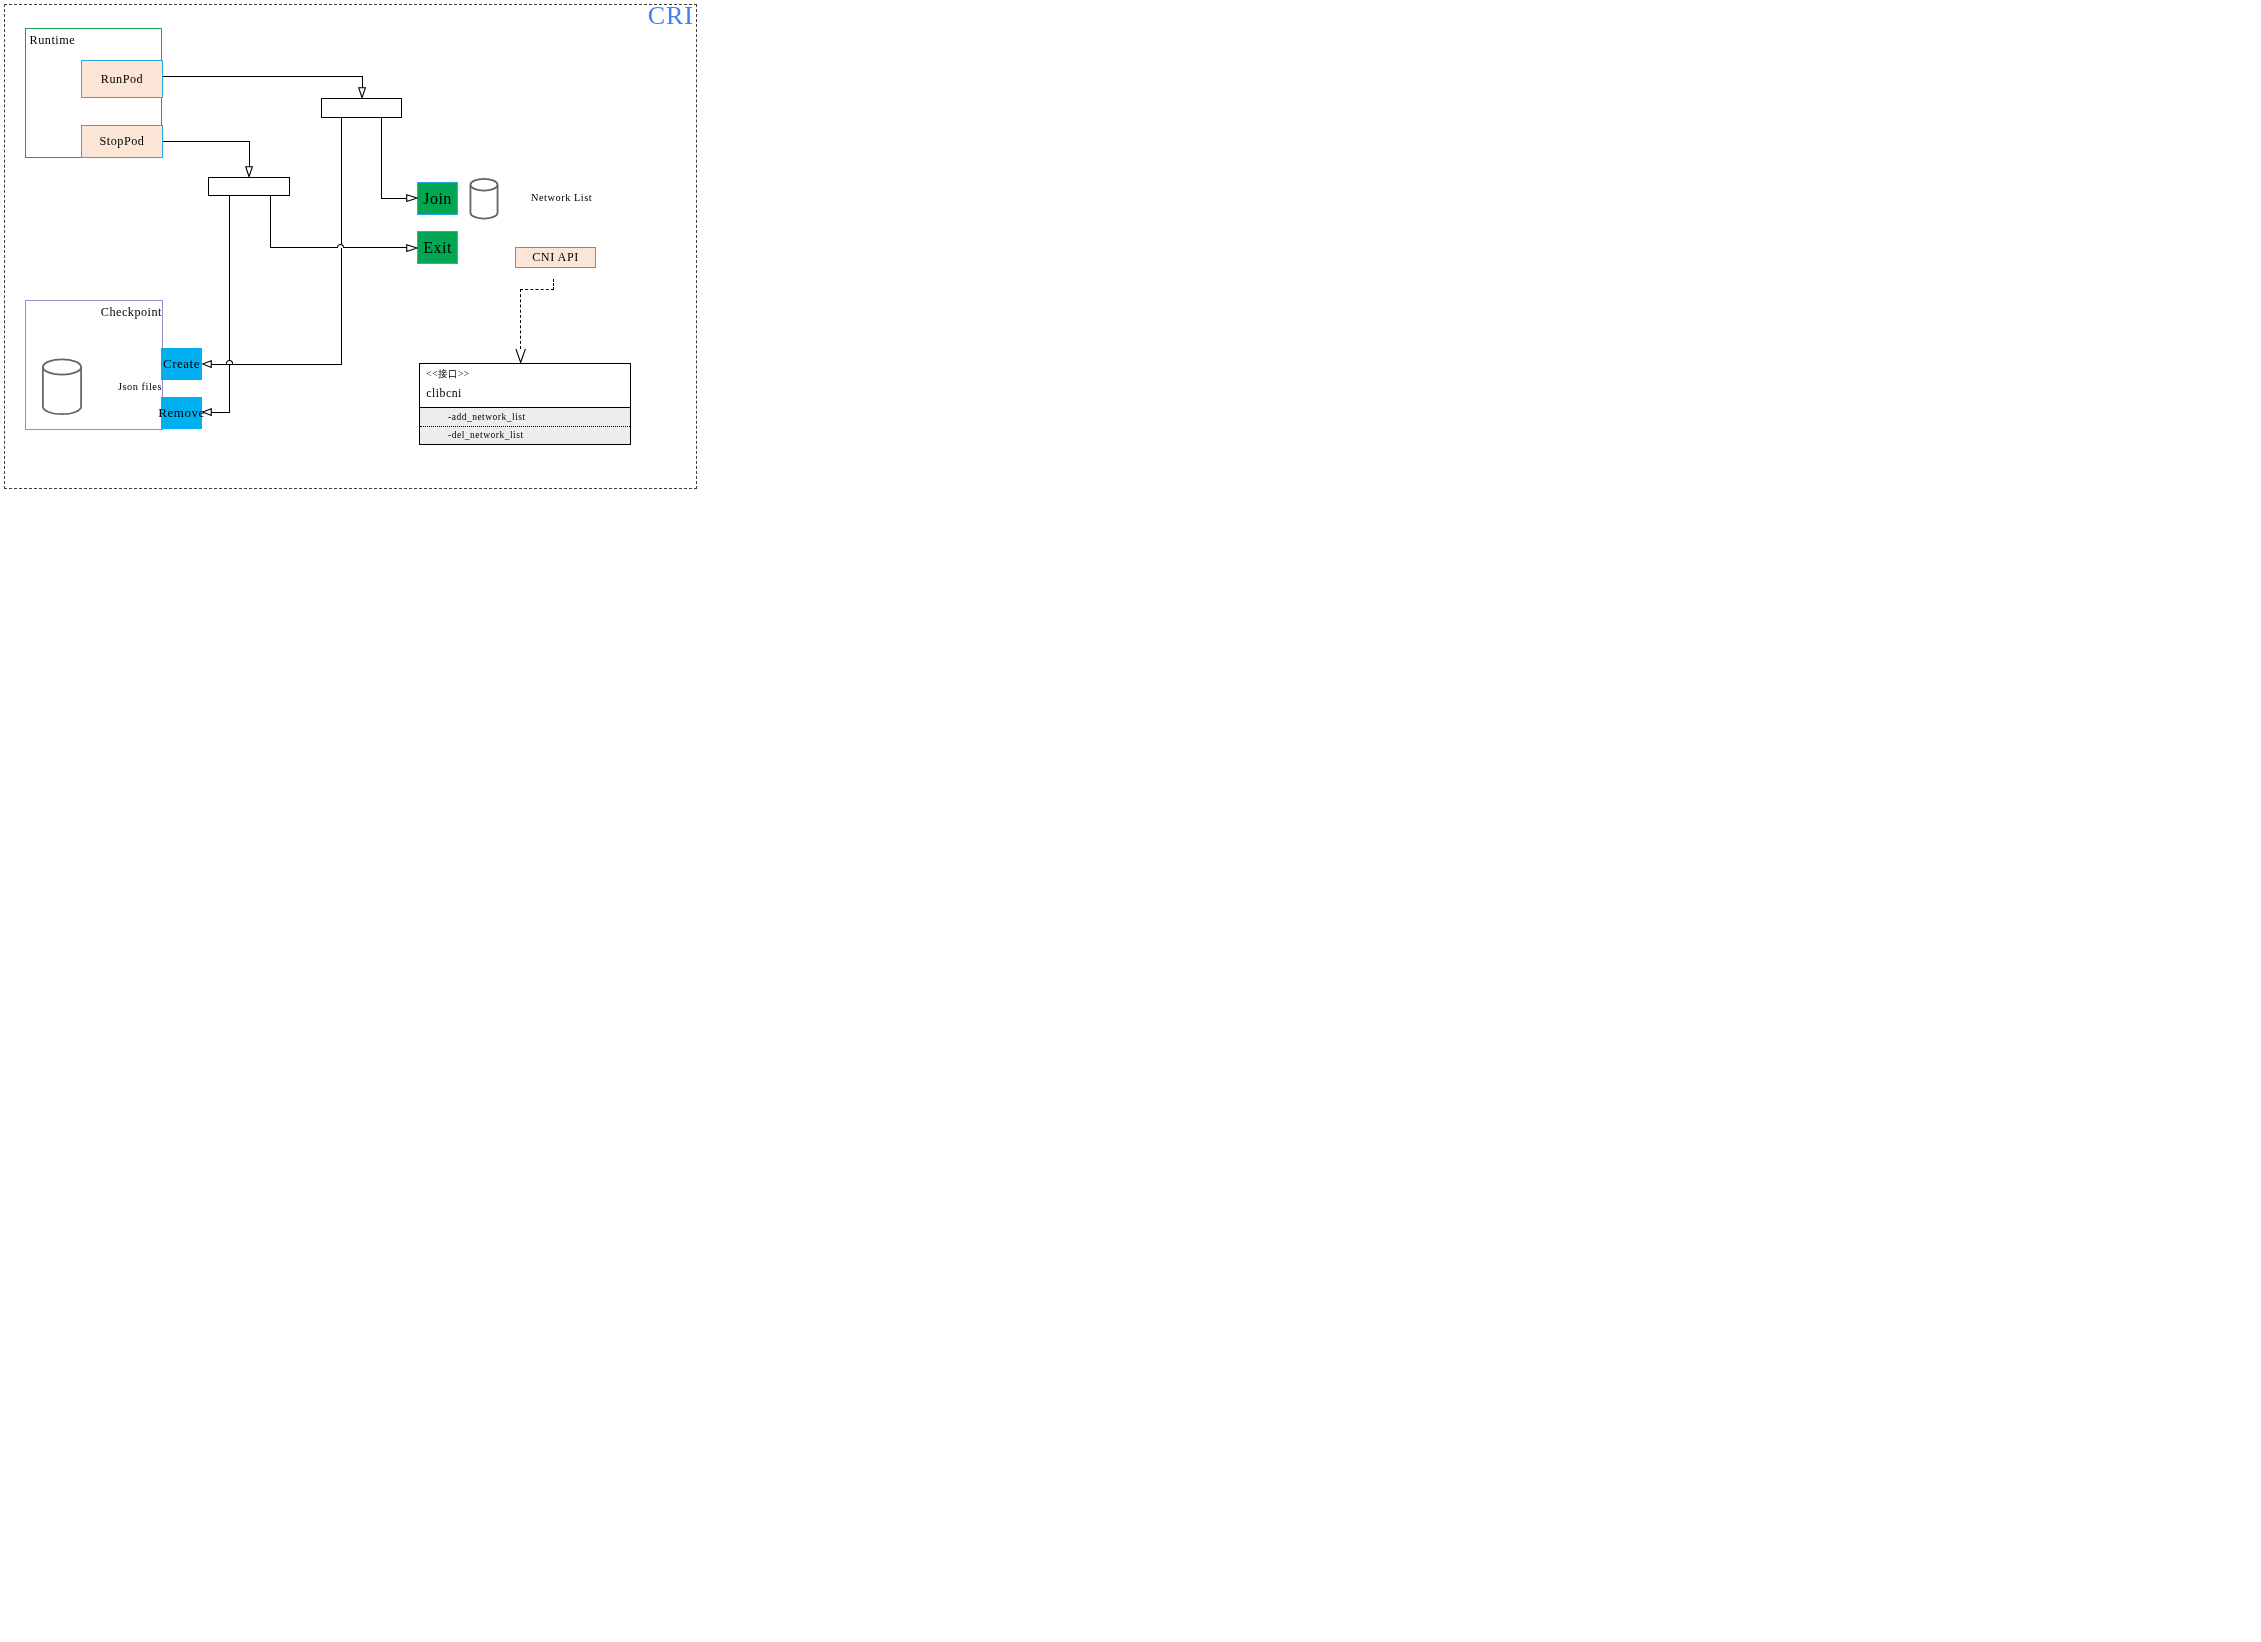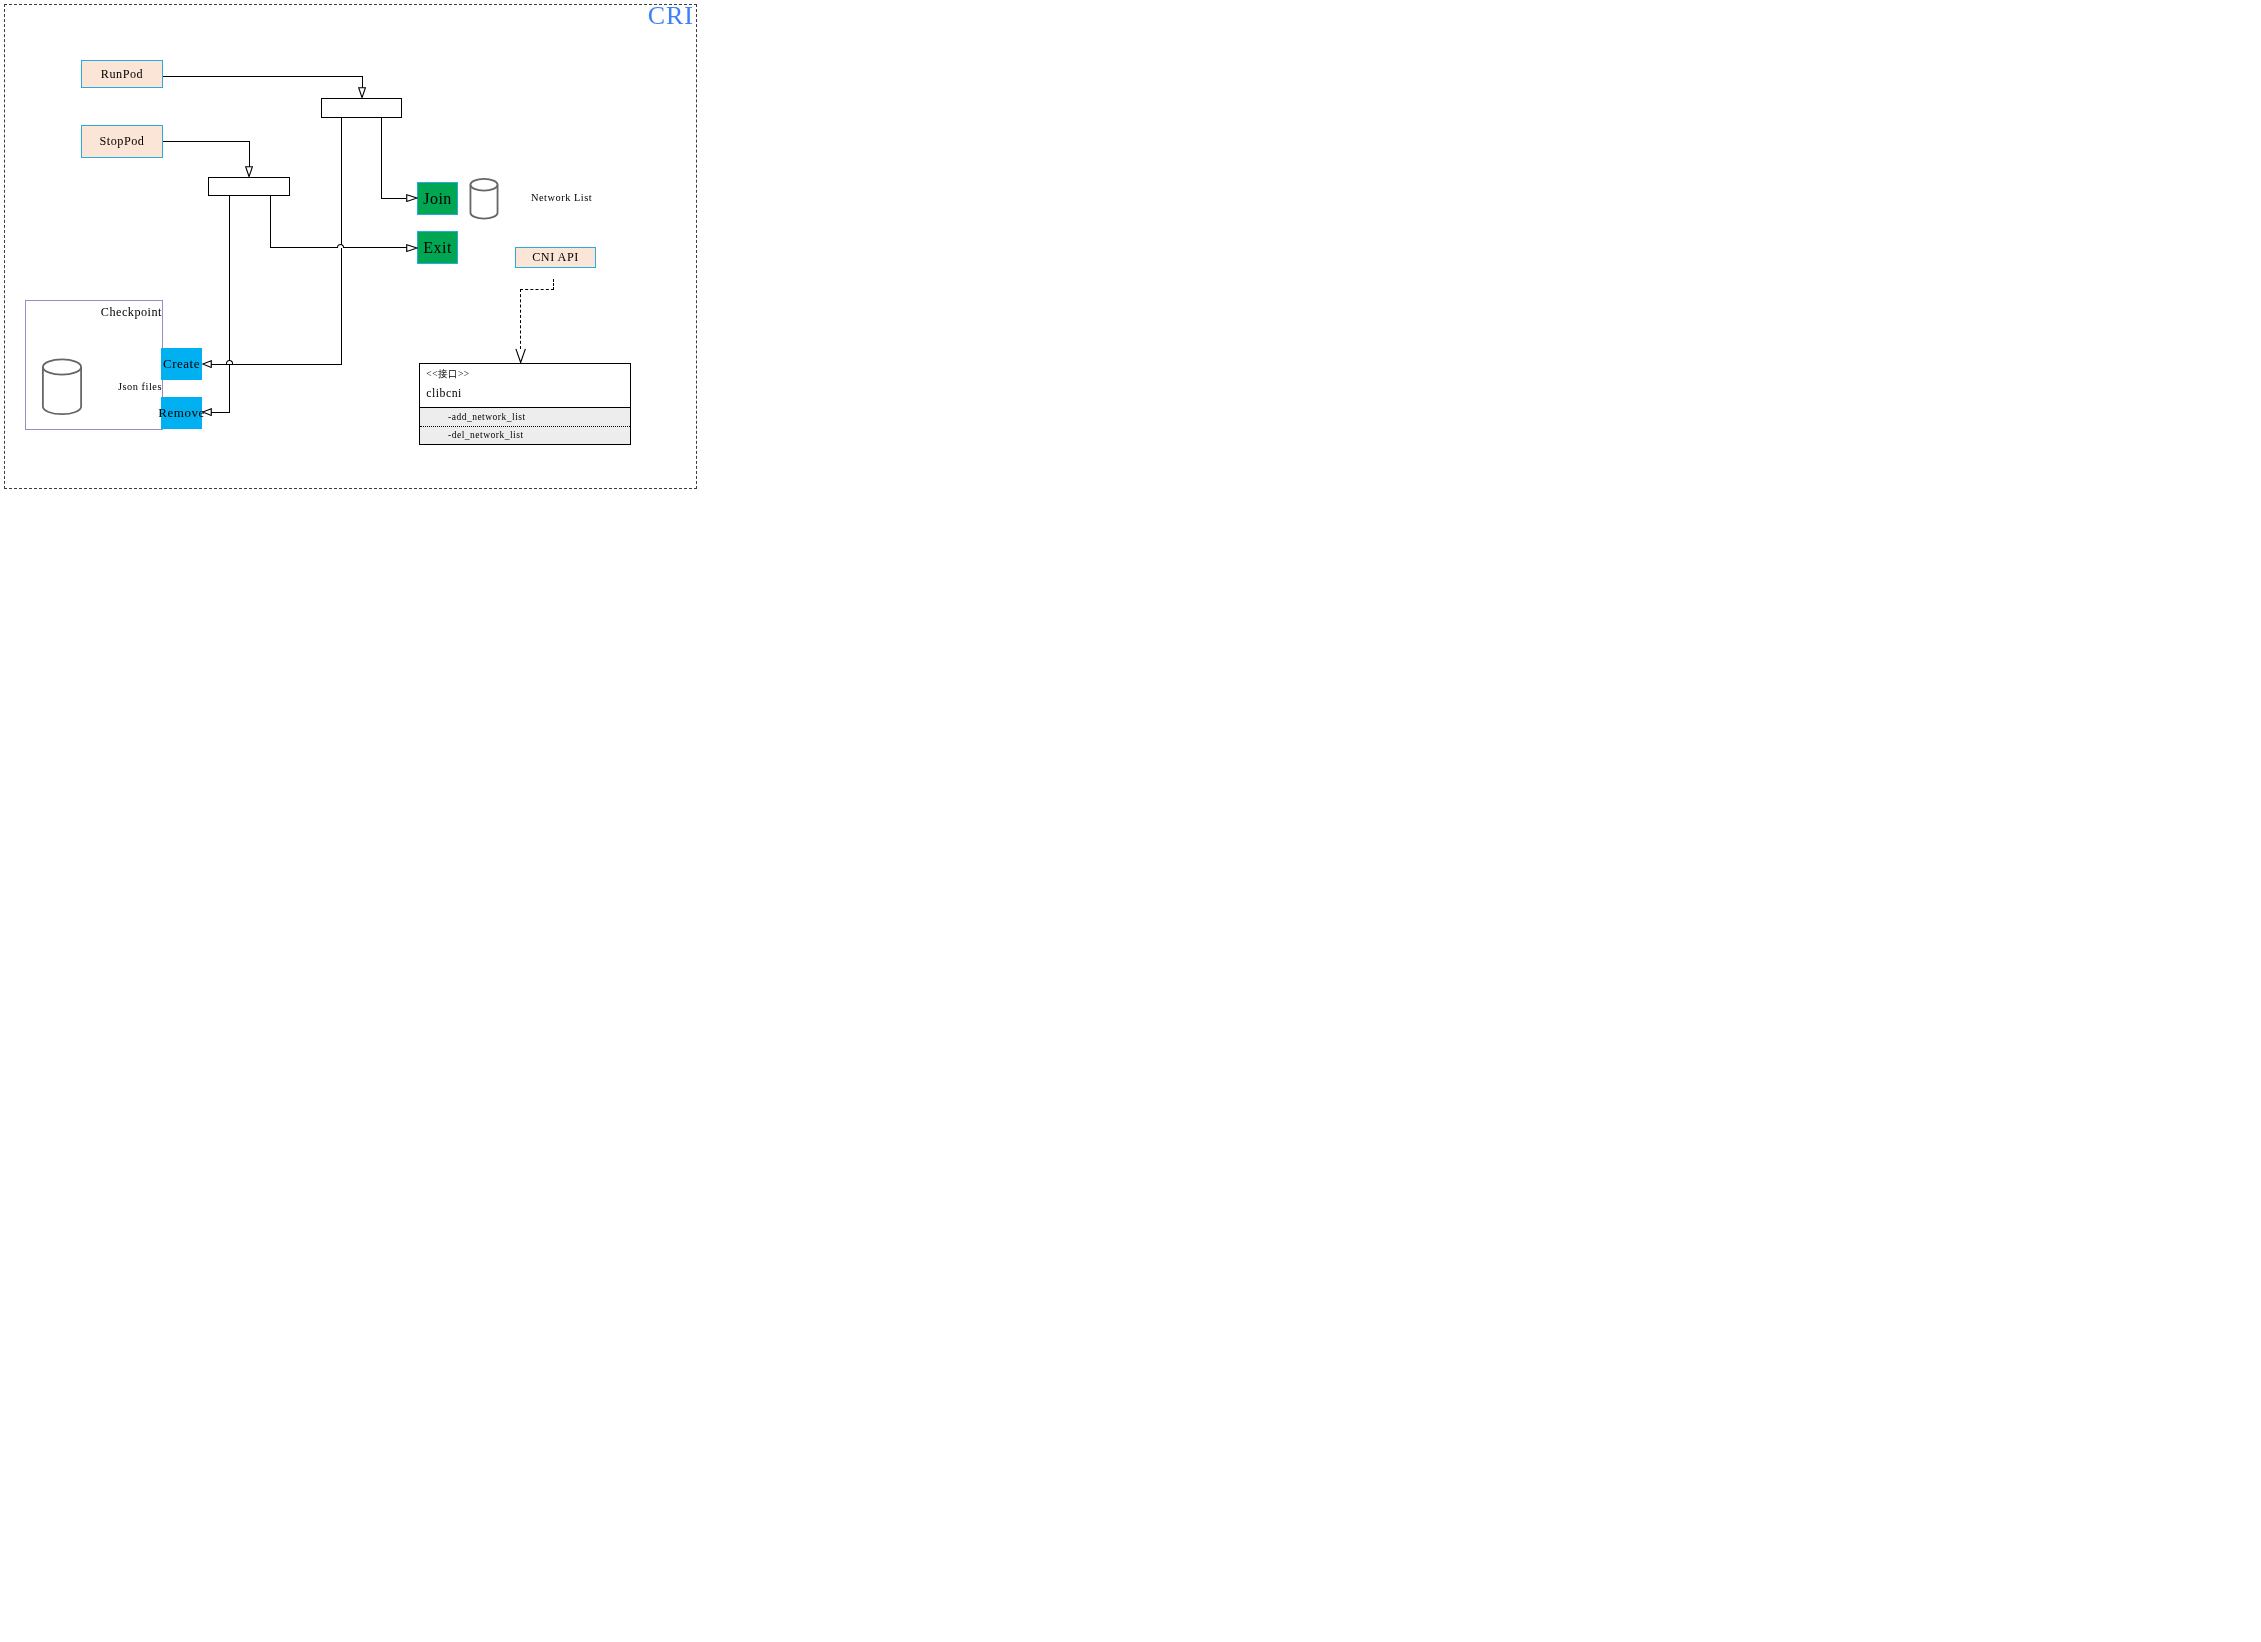--- a/index.html
+++ b/index.html
@@ -14,21 +14,21 @@
   
   .cri{right:7.2px; top:1.8px; font-size:26px; line-height:1.1; color:#3b82f6; letter-spacing:0.9px;}
   
   .runtime-box{left:25px; top:28px; width:137px; height:130px; border:0.9px solid #13A75B; background:#fff;}
   .checkpoint-box{left:25px; top:300px; width:138px; height:130px; border:0.9px solid #9C8AC9; background:#fff;text-align:right;}
   .nm-box{left:458px; top:150px; width:138px; height:129px; border:0.9px solid #29ABE2; background:#fff;}
   .group-title{font-size:12.2px; letter-spacing:0.5px; white-space:nowrap;}
   
   .peach{background:#FBE5D6; border:0.9px solid #29ABE2; display:flex; align-items:center; justify-content:center;
          font-size:12.2px; letter-spacing:0.5px; z-index:5;}
-  .runpod{left:81px; top:60px; width:82px; height:28px;}
+  .runpod{left:81px; top:60px; width:82px; height:38px;}
   .stoppod{left:81px; top:125px; width:82px; height:33px;}
   .cni-api{left:515px; top:247px; width:81px; height:21px;}
   
   .green{background:#00A651; border:0.9px solid #29ABE2; display:flex; align-items:center; justify-content:center;
          font-size:16px; letter-spacing:0.5px; z-index:5;}
   .join{left:417px; top:182px; width:41px; height:33px;}
   .exit{left:417px; top:231px; width:41px; height:33px;}
   
   .blue{background:#00B0F0; display:flex; align-items:center; justify-content:center;
         font-size:13px; letter-spacing:0.5px; z-index:5;font-family:Liberation Serif, serif;}
@@ -60,20 +60,23 @@
 </style>
 </head>
 <body>
 
 <div id="stage">
 
   <div class="abs frame"></div>
 
   <div class="abs cri">CRI</div>
 
+  <div class="abs runtime-box">
+    <div class="group-title" style="margin:3.6px 0 0 3.6px;">Runtime</div>
+  </div>
   <div class="abs peach runpod">
     <span>RunPod</span>
   </div>
   <div class="abs peach stoppod">
     <span>StopPod</span>
   </div>
 
   <div class="abs checkpoint-box">
     <div class="group-title" style="margin:3.6px 0 0 3.6px;">Checkpoint</div>
   </div>

